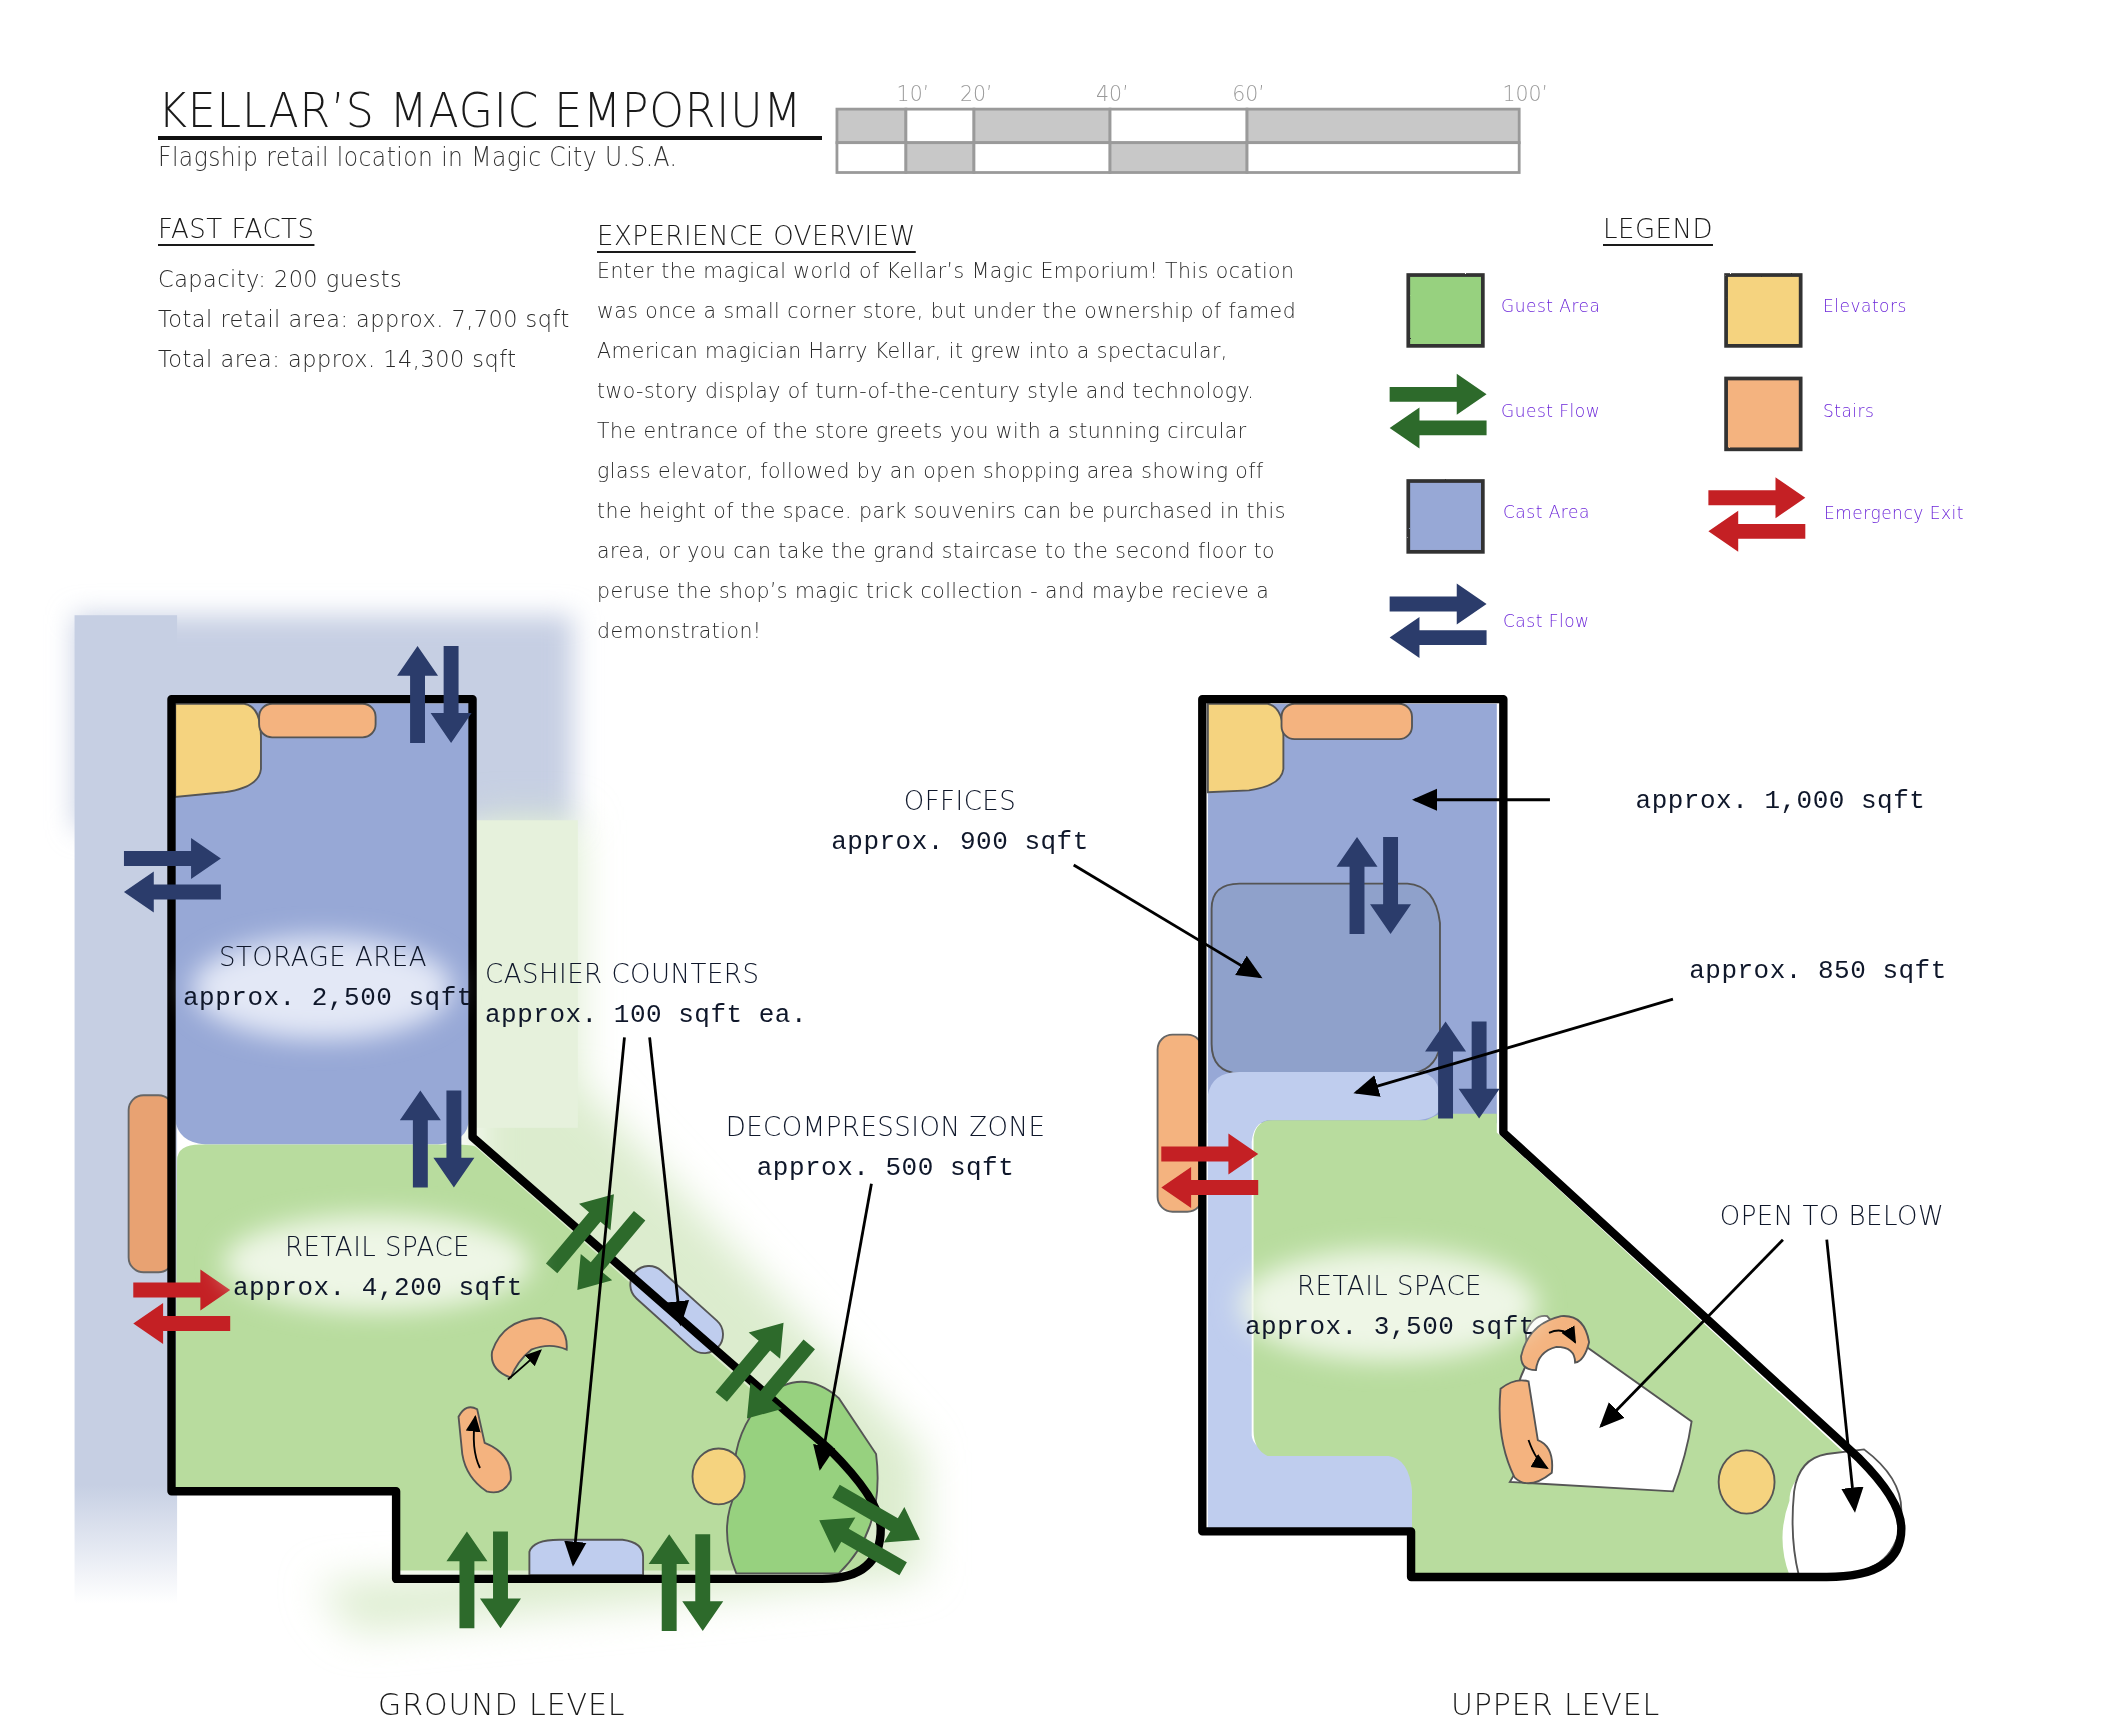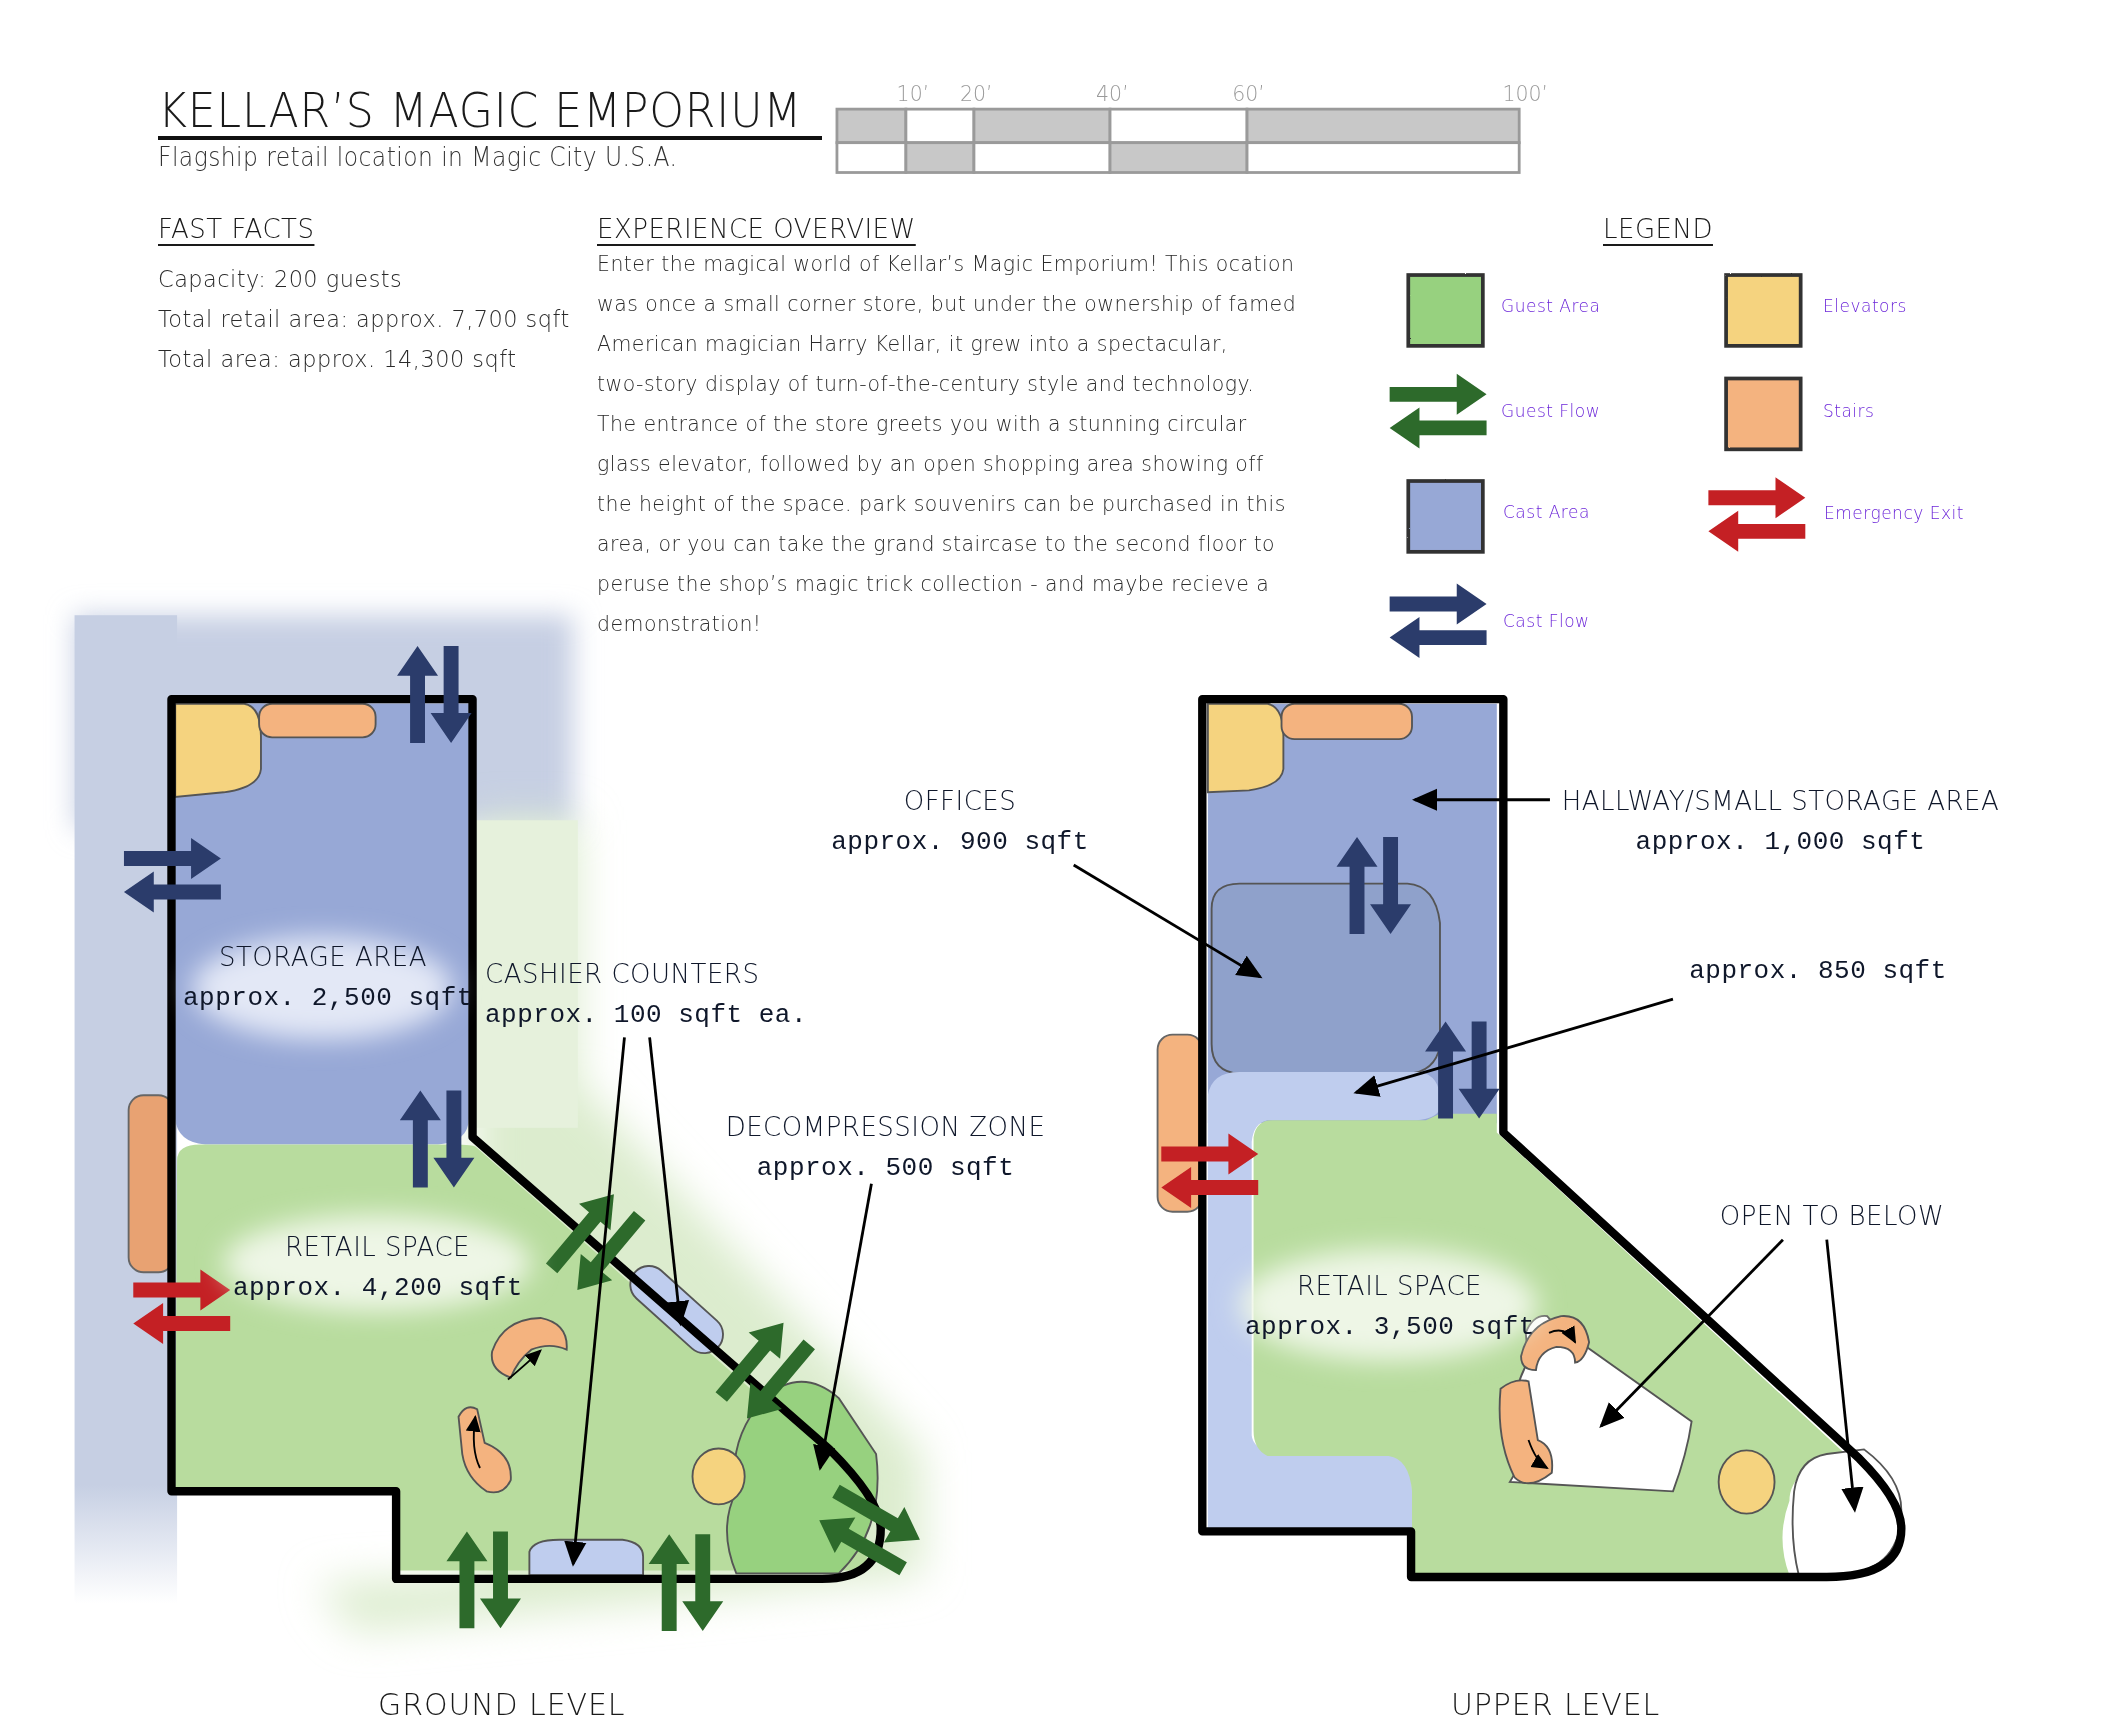--- a/index.html
+++ b/index.html
@@ -6,21 +6,21 @@
   body { width: 2125px; height: 1730px; position: relative; overflow: hidden;
          font-family: "DejaVu Sans", sans-serif; color: #1a1a1a; }
   .abs { position: absolute; }
   .hand { font-family: "DejaVu Sans", sans-serif; font-weight: 300; letter-spacing: 0.5px; }
   #title { left: 158px; top: 82px; font-size: 48px; font-weight: 300; letter-spacing: 0.9px; transform: scaleX(0.92); transform-origin: left; white-space: nowrap; }
   #title-rule { left: 158px; top: 136px; width: 664px; height: 3.7px; background: #111; }
   #subtitle { left: 158px; top: 142px; font-size: 26px; transform: scaleX(0.9); transform-origin: left; white-space: nowrap; color: #333; }
   .sec-head { font-size: 26px; text-decoration: underline; text-underline-offset: 5.6px; text-decoration-thickness: 1.9px; white-space: nowrap; }
   .body-line { font-size: 22.4px; line-height: 40px; white-space: nowrap; color: #2a2a2a; }
   #fast-facts { left: 158px; top: 214px; }
-  #overview { left: 597px; top: 214px; }
+  #overview { left: 597px; top: 221px; }
   #overview .body-line { font-size: 22px; transform: scaleX(0.93); transform-origin: left; }
   #legend-head { left: 1603px; top: 214px; }
   .leg-label { font-size: 17px; white-space: nowrap; color: #6d28d9; }
   .lbl { text-align: center; white-space: nowrap; font-size: 26px; line-height: 41px; color: #0f172a; }
   .lbl .l1 { display: block; letter-spacing: 0.5px; }
   .lbl .l2 { display: block; font-family: Liberation Mono, monospace; }
   .level-label { font-size: 30px; white-space: nowrap; letter-spacing: 0.9px; margin-top: 46px; }
   svg { position: absolute; left: 0; top: 0; }
 </style>
 </head>
@@ -273,21 +273,20 @@
   <span class="l1">RETAIL SPACE</span>
   <span class="l2">approx. 4,200 sqft</span>
 </div>
 <div class="abs hand level-label" style="left:378px;top:1641px">GROUND LEVEL</div>
 
 <div class="abs hand lbl" style="left:820px;top:781px;width:280px">
   <span class="l1">OFFICES</span>
   <span class="l2">approx. 900 sqft</span>
 </div>
 <div class="abs hand lbl" style="left:1552px;top:781px;width:457px">
-  <span class="l1">HALLWAY/SMALL STORAGE AREA</span>
   <span class="l2">approx. 1,000 sqft</span>
 </div>
 <div class="abs hand lbl" style="left:1613px;top:951px;width:410px">
   <span class="l2">approx. 850 sqft</span>
 </div>
 <div class="abs hand lbl" style="left:1711px;top:1196px;width:242px">
   <span class="l1">OPEN TO BELOW</span>
 </div>
 <div class="abs hand lbl" style="left:1245px;top:1266px;width:289px">
   <span class="l1">RETAIL SPACE</span>

